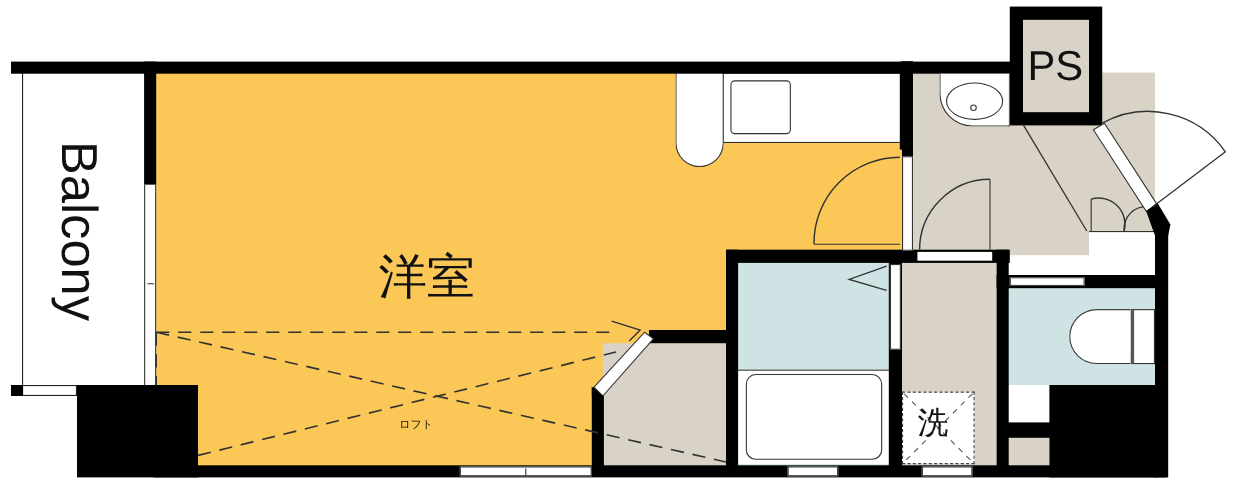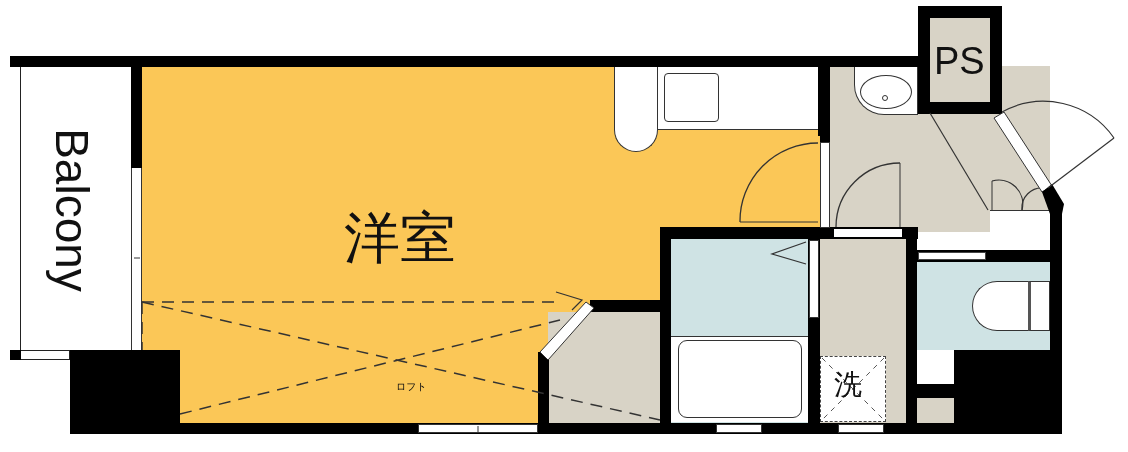--- a/index.html
+++ b/index.html
@@ -112,17 +112,17 @@
     <g stroke="#555" stroke-width="1" stroke-dasharray="5,5">
       <line x1="822" y1="358" x2="884" y2="420"></line>
       <line x1="884" y1="358" x2="822" y2="420"></line>
     </g>
 
     <line x1="478" y1="426" x2="478" y2="432" stroke="#333"></line>
     <line x1="134" y1="258" x2="140" y2="258" stroke="#333"></line>
   </svg>
 
   <div class="label" style="left:72px;top:210px;font-size:46px;transform:translate(-50%,-50%) rotate(90deg);">Balcony</div>
-  <div class="label" style="left:344px;top:214px;font-size:56px;font-family:Liberation Mono, monospace;">洋室</div>
-  <div class="label" style="left:396px;top:382px;font-size:10px;font-family:'DejaVu Sans',sans-serif;">ロフト</div>
+  <div class="label" style="left:344px;top:230px;font-size:44px;font-family:Liberation Sans, sans-serif;">洋室</div>
+  <div class="label" style="left:363px;top:382px;font-size:10px;font-family:'DejaVu Sans',sans-serif;">ロフト</div>
   <div class="label" style="left:834px;top:371px;font-size:28px;font-family:'DejaVu Sans',sans-serif;">洗</div>
   <div class="label" style="left:934px;top:42px;font-size:38px;text-align:center;">PS</div>
 </div>
 
 </body></html>

